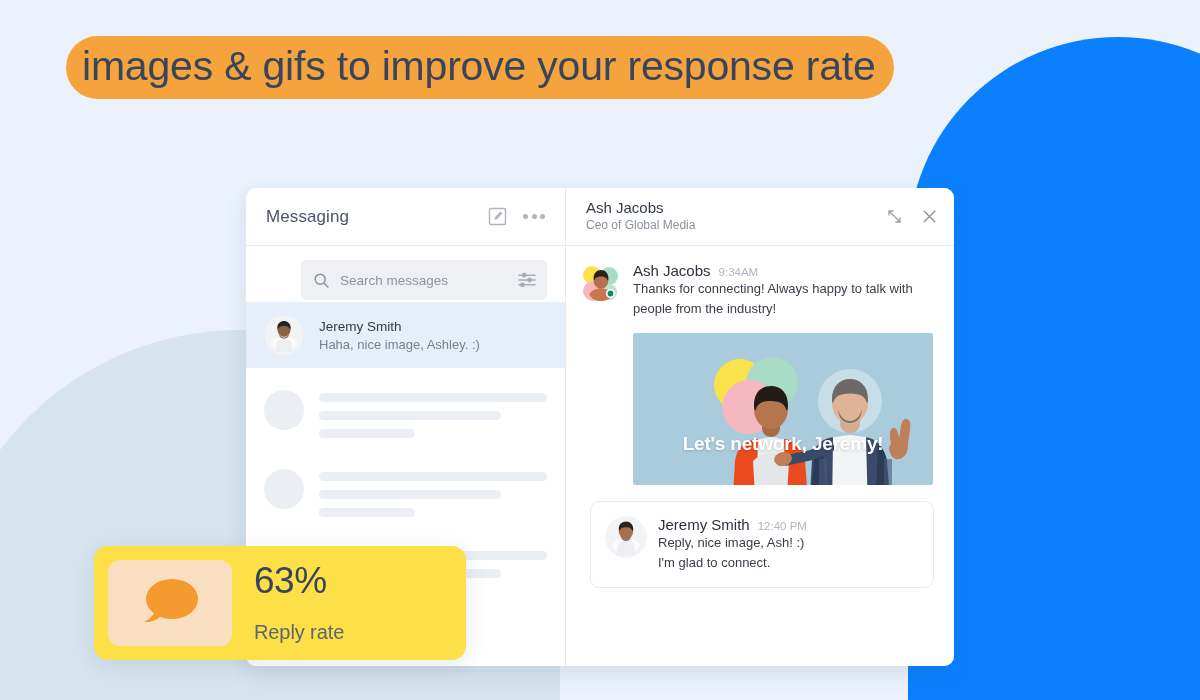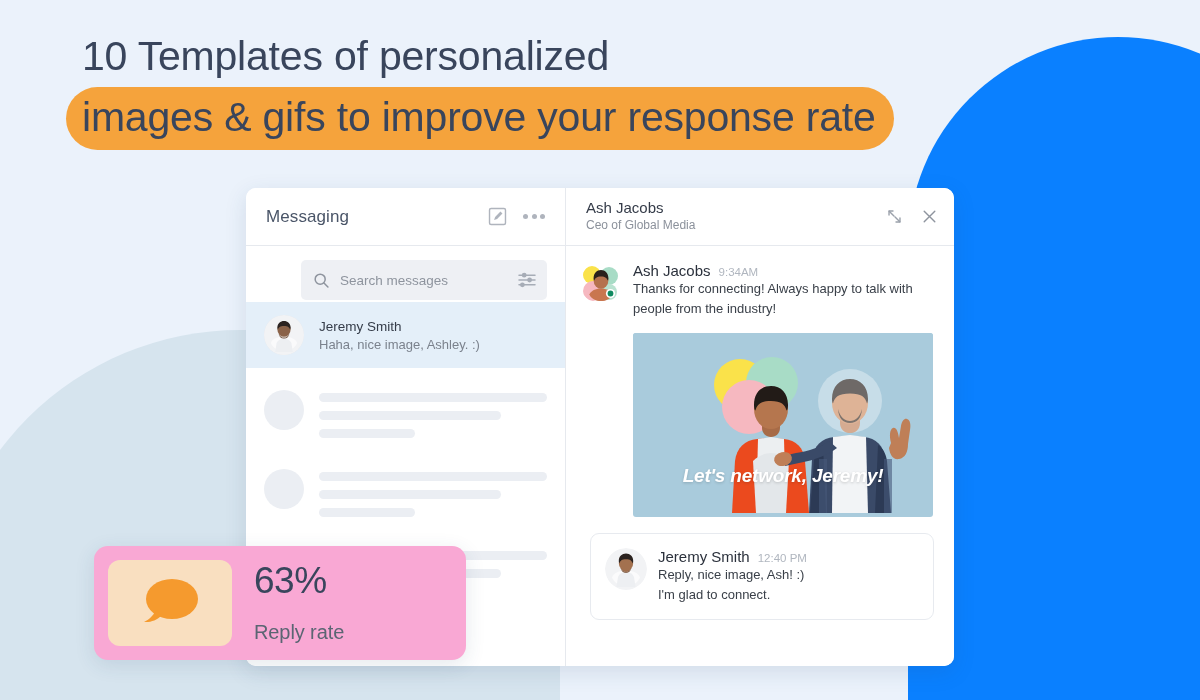--- a/index.html
+++ b/index.html
@@ -157,26 +157,25 @@
   }
   .msg-texts{ flex:1; }
   .msg-namerow{ display:flex; align-items:baseline; }
   .msg-name{ font-size:15px; color:#2B313C; font-weight:400; }
   .msg-time{ font-size:11.5px; color:#B0B6BF; margin-left:8px; }
   .msg-body{ font-size:13px; color:#3A4049; line-height:1.45; margin-top:1px; }
 
   
   #shared-image-card{
     margin:14px 9px 0 53px;
-    width:300px; height:184px;
+    width:300px; height:152px;
     border-radius:3px;
     background:#A9CBDC;
     position:relative;
     overflow:hidden;
-    font-style:italic;
   }
   #shared-image-caption{
     position:absolute; left:0; right:0; bottom:30px;
     text-align:center;
     color:#FFFFFF; font-size:19px; font-weight:bold;
     letter-spacing:-.2px;
     text-shadow:0 1px 3px rgba(0,0,0,.18);
     z-index:6;
   }
 
@@ -187,21 +186,21 @@
     border-radius:9px;
     background:#FFF;
     padding:14px 14px 15px 14px;
     display:flex; align-items:flex-start;
   }
 
   
   #reply-rate-card{
     position:absolute; left:94px; top:546px;
     width:372px; height:114px;
-    background:#f9a8d4; border-radius:14px;
+    background:#fde047; border-radius:14px;
     box-shadow:0 5px 20px rgba(40,70,110,.12);
     display:flex; align-items:center;
     padding:14px;
     z-index:9;
   }
   #reply-rate-icon-box{
     width:124px; height:86px; flex:0 0 124px;
     background:#F9DFC0; border-radius:12px;
     display:flex; align-items:center; justify-content:center;
     margin-right:22px;
@@ -214,21 +213,20 @@
     font-size:20px; color:#5B6573; margin-top:22px; letter-spacing:-.1px;
   }
 </style>
 </head>
 <body>
 
 <div id="bg-blue-blob"></div>
 <div id="bg-pale-shape"></div>
 
 <div id="headline">
-  <div class="headline-line" id="headline-line-1">10 Templates of personalized</div>
   <div id="headline-line-2-wrap">
     <div class="headline-line" id="headline-line-2">images &amp; gifs to improve your response rate</div>
   </div>
 </div>
 
 <div id="app-window">
 
   <div id="messaging-panel">
 
     <div id="messaging-header">

